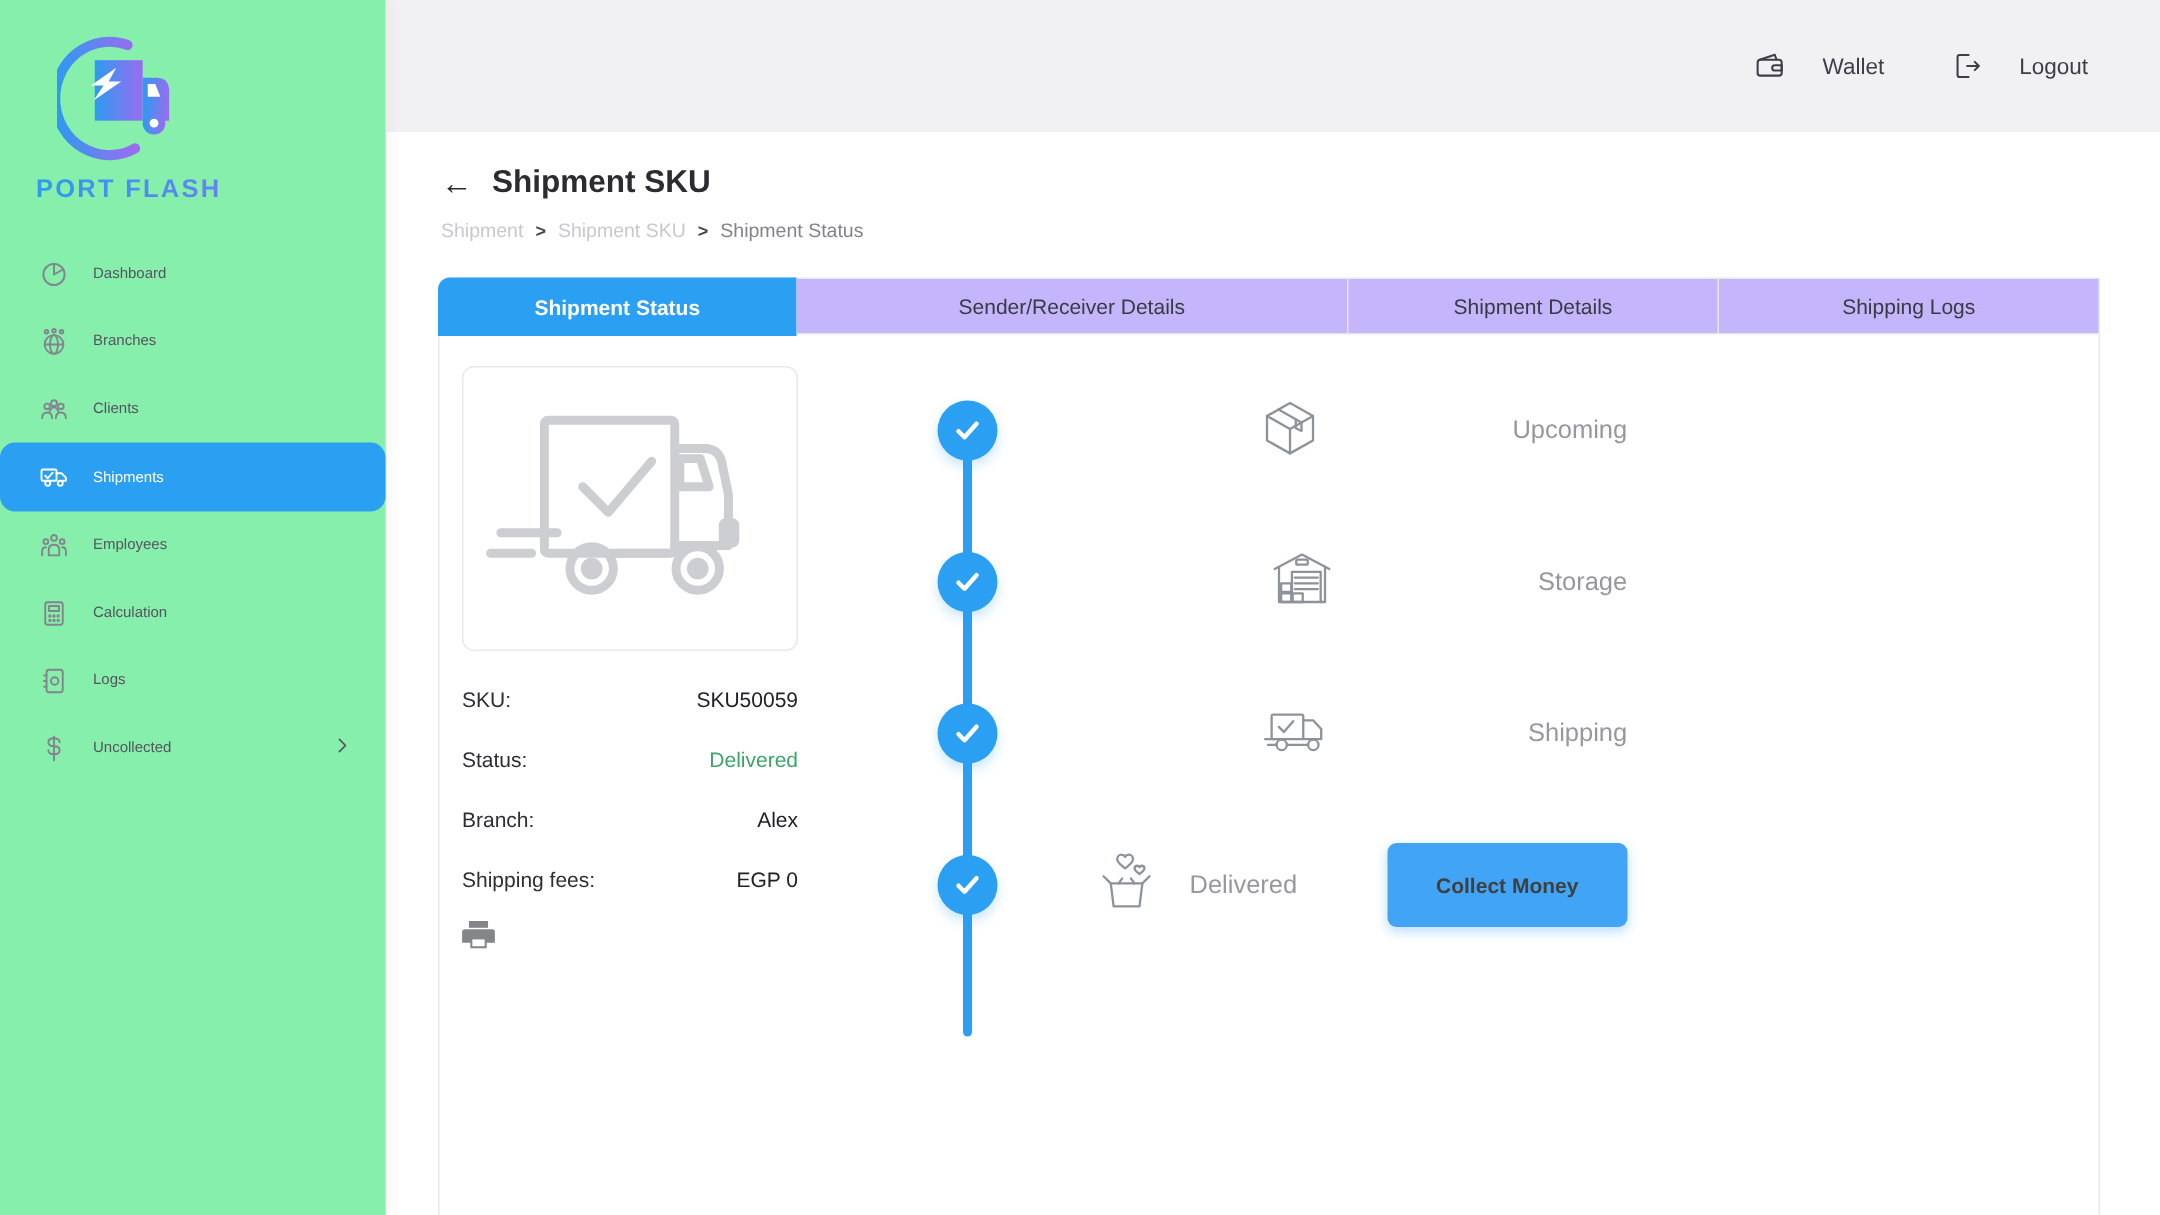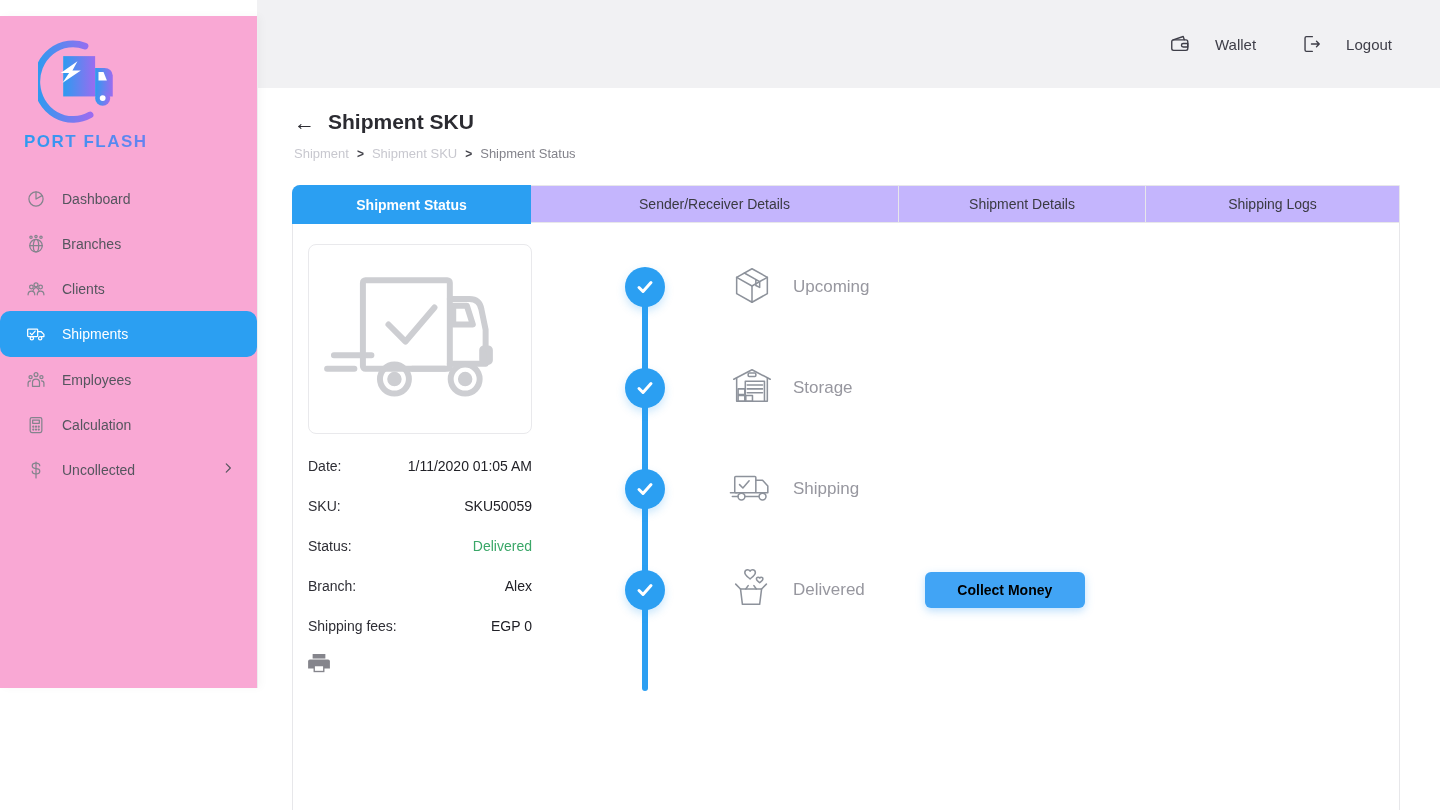--- a/index.html
+++ b/index.html
@@ -1,29 +1,29 @@
 <!DOCTYPE html>
 <html><head>
 <meta charset="utf-8">
 <style>
   * { margin:0; padding:0; box-sizing:border-box; }
   html,body { width:1440px; height:810px; overflow:hidden; }
   body { font-family:"Liberation Sans",sans-serif; background:#fff; position:relative; color:#2c2c33; }
 
   
-  .sidebar { position:absolute; left:0; top:16px; width:257px; height:672px; background:#f9a8d4; z-index:6;
+  .sidebar { position:absolute; left:0; top:0; width:257px; height:810px; background:#86efac; z-index:6;
              box-shadow:1px 0 0 #ededf0, 4px 0 8px rgba(0,0,0,0.03); }
   .logo-area { padding:24px 0 0 24px; }
   .logo-svg { width:84px; height:86px; display:block; margin-left:14px; }
   .brand-name { margin-top:6px; font-size:17px; font-weight:800; letter-spacing:1.5px;
                 background:linear-gradient(90deg,#2d9bf0,#9a6cf0);
                 -webkit-background-clip:text; background-clip:text; color:transparent; }
   .nav { margin-top:24px; }
   .nav-item { height:45px; display:flex; align-items:center; padding:0 22px 0 26px;
-              color:#55555e; font-size:14px; cursor:pointer; }
+              color:#55555e; font-size:10px; cursor:pointer; }
   .nav-item .nicon { width:20px; height:20px; margin-right:16px; flex:none; display:flex; align-items:center; }
   .nav-item .nicon svg { width:20px; height:20px; stroke:#84848d; stroke-width:1.5; fill:none;
                          stroke-linecap:round; stroke-linejoin:round; }
   .nav-item.active { background:#2b9ff2; border-radius:10px; color:#fff; height:46px; }
   .nav-item.active .nicon svg { stroke:#fff; }
   .nav-chevron { margin-left:auto; }
   .nav-chevron svg { width:14px; height:14px; stroke:#55555e; stroke-width:2; fill:none;
                      stroke-linecap:round; stroke-linejoin:round; }
 
   
@@ -67,32 +67,32 @@
   .detail-label { color:#2e2e35; }
   .detail-value { color:#212127; }
   .detail-value.success { color:#3aa768; }
   .detail-value.muted { color:#a9a9b1; }
   .printer-row { margin-top:8px; }
   .printer-row svg { width:22px; height:20px; cursor:pointer; }
 
   
   .timeline { position:relative; margin-left:93px; padding-top:23px; }
   .tl-line { position:absolute; left:17px; top:43px; width:6px; height:404px; background:#2b9ff2; border-radius:3px; }
-  .stage { display:flex; align-items:center; height:40px; margin-bottom:61px; position:relative; }
+  .stage { display:flex; align-items:center; height:40px; margin-bottom:61px; position:relative;justify-content:space-between; }
   .stage:last-child { margin-bottom:0; }
   .check-circle { width:40px; height:40px; border-radius:50%; background:#2b9ff2; flex:none;
                   display:flex; align-items:center; justify-content:center; position:relative; z-index:1;
                   box-shadow:0 4px 8px rgba(43,159,242,0.25); }
   .check-circle svg { width:18px; height:18px; stroke:#fff; stroke-width:3; fill:none;
                       stroke-linecap:round; stroke-linejoin:round; }
   .stage-icon { margin-left:64px; flex:none; }
   .stage-icon svg { width:46px; height:46px; stroke:#8d929b; stroke-width:1.6; fill:none;
                     stroke-linecap:round; stroke-linejoin:round; }
   .stage-label { margin-left:18px; font-size:17px; color:#97979f; }
-  .collect-btn { margin-left:60px; width:160px; height:36px; background:#41a4f5; color:#000000;
+  .collect-btn { margin-left:60px; width:160px; height:56px; background:#41a4f5; color:#404040;
                  font-family:"Liberation Sans",sans-serif; font-size:14px; font-weight:700;
                  border:none; border-radius:6px; cursor:pointer;
                  box-shadow:0 3px 8px rgba(65,164,245,0.35); }
 </style>
 </head>
 <body>
 
 <aside class="sidebar">
   <div class="logo-area">
     <svg class="logo-svg" viewBox="0 0 100 100">
@@ -182,20 +182,30 @@
             <circle cx="8.7" cy="17.5" r="0.6"></circle>
             <circle cx="12" cy="17.5" r="0.6"></circle>
             <circle cx="15.3" cy="17.5" r="0.6"></circle>
           </svg>
       </span>
       <span>Calculation</span>
     </div>
     <div class="nav-item">
       <span class="nicon">
         <svg viewBox="0 0 24 24">
+            <rect x="6" y="3" width="13" height="18" rx="2"></rect>
+            <path d="M6 7.5 h-2 M6 12 h-2 M6 16.5 h-2"></path>
+            <circle cx="12.5" cy="12" r="3"></circle>
+          </svg>
+      </span>
+      <span>Logs</span>
+    </div>
+    <div class="nav-item">
+      <span class="nicon">
+        <svg viewBox="0 0 24 24">
             <path d="M12 2.5 v19"></path>
             <path d="M16.5 7 c0-2.2-2-3.2-4.5-3.2 S7.5 4.8 7.5 7 s2 3.2 4.5 3.2 4.5 1 4.5 3.2 -2 3.2-4.5 3.2 -4.5-1-4.5-3.2"></path>
           </svg>
       </span>
       <span>Uncollected</span>
       <span class="nav-chevron">
         <svg viewBox="0 0 24 24">
             <path d="M9 5 l7 7 -7 7"></path>
           </svg>
       </span>
@@ -256,24 +266,20 @@
             <circle cx="85" cy="132" r="17"></circle>
               <circle cx="85" cy="132" r="5" fill="#cdced2"></circle>
             <circle cx="168" cy="132" r="17"></circle>
               <circle cx="168" cy="132" r="5" fill="#cdced2"></circle>
             <path d="M14 104 h44 M6 120 h32 M106 120 h38"></path>
           </svg>
         </div>
 
         <div class="details">
           <div class="detail-row">
-            <span class="detail-label">Date:</span>
-            <span class="detail-value">1/11/2020 01:05 AM</span>
-          </div>
-          <div class="detail-row">
             <span class="detail-label">SKU:</span>
             <span class="detail-value">SKU50059</span>
           </div>
           <div class="detail-row">
             <span class="detail-label">Status:</span>
             <span class="detail-value success">Delivered</span>
           </div>
           <div class="detail-row">
             <span class="detail-label">Branch:</span>
             <span class="detail-value">Alex</span>

